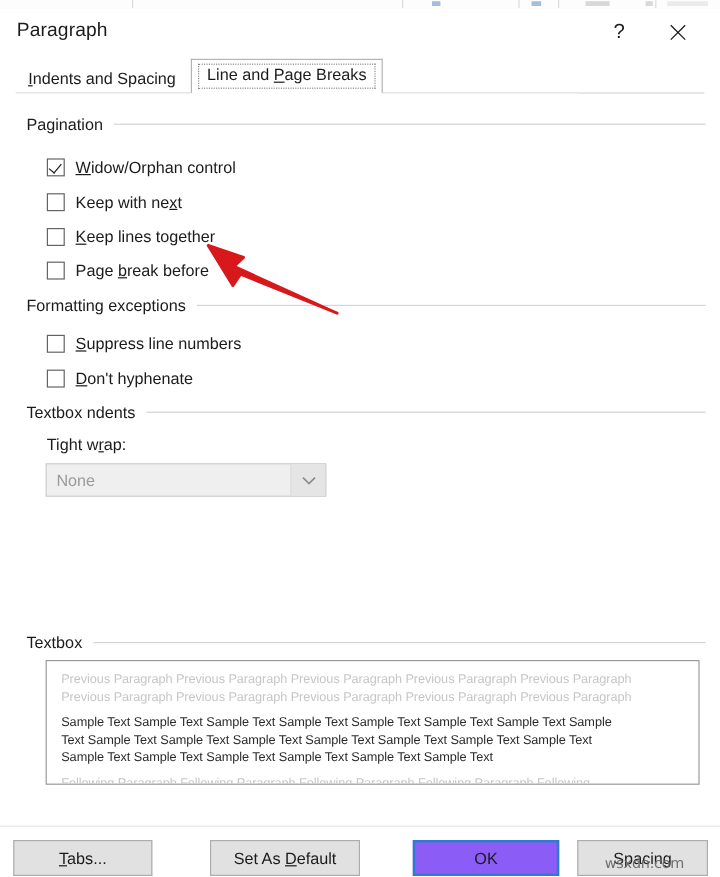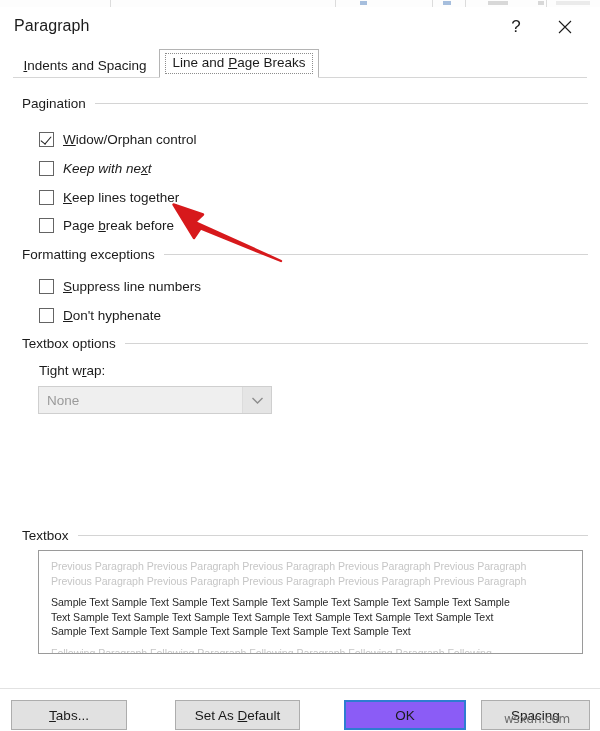--- a/index.html
+++ b/index.html
@@ -340,21 +340,21 @@
     <div class="group-head" style="top:18px;">
       <span class="glabel">Pagination</span>
       <span class="gline"></span>
     </div>
 
     <div class="cbrow" style="top:51px;">
       <span class="cbox checked"></span>
       <span class="cblabel"><u>W</u>idow/Orphan control</span>
     </div>
 
-    <div class="cbrow" style="top:80px;font-style:italic;">
+    <div class="cbrow" style="top:80px;">
       <span class="cbox"></span>
       <span class="cblabel">Keep with ne<u>x</u>t</span>
     </div>
 
     <div class="cbrow" style="top:109px;">
       <span class="cbox"></span>
       <span class="cblabel"><u>K</u>eep lines together</span>
     </div>
 
     <div class="cbrow" style="top:137px;">
@@ -371,21 +371,21 @@
       <span class="cbox"></span>
       <span class="cblabel"><u>S</u>uppress line numbers</span>
     </div>
 
     <div class="cbrow" style="top:227px;">
       <span class="cbox"></span>
       <span class="cblabel"><u>D</u>on't hyphenate</span>
     </div>
 
     <div class="group-head" style="top:258px;">
-      <span class="glabel">Textbox options</span>
+      <span class="glabel">Textbox ndents</span>
       <span class="gline"></span>
     </div>
 
     <div class="sublabel" style="top:285px;">Tight w<u>r</u>ap:</div>
 
     <div class="combo" style="top:308px;">
       <span class="cval">None</span>
       <span class="cbtn">
         <svg width="13" height="9" viewBox="0 0 13 9" aria-hidden="true">
           <path d="M1.5 2 L6.5 7 L11.5 2" stroke="#8c8c8c" stroke-width="1.4" fill="none"></path>

